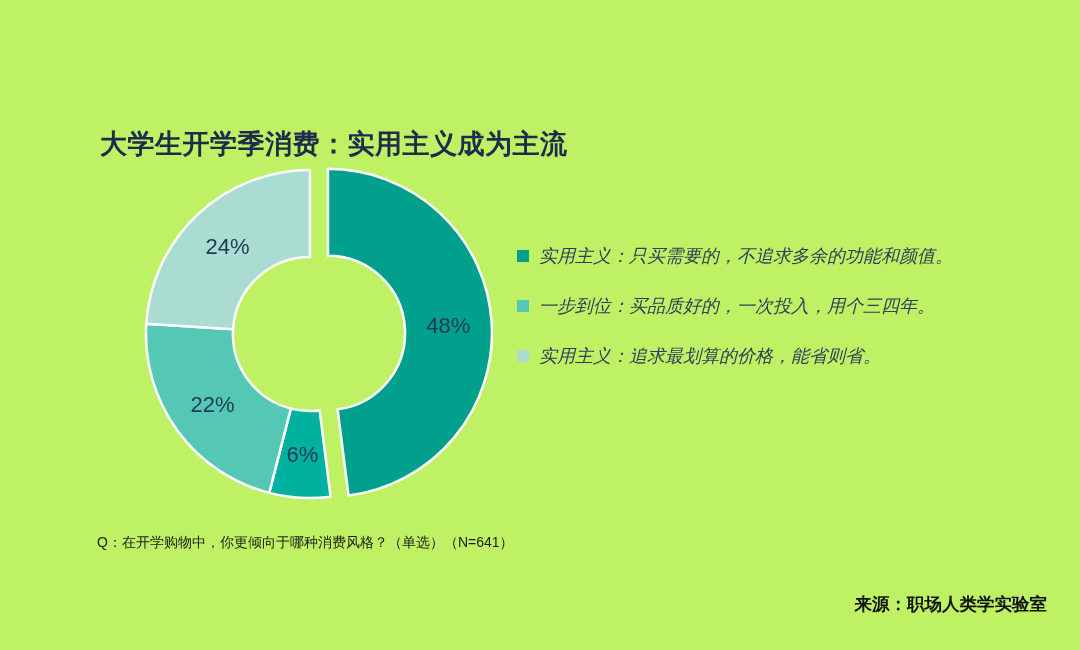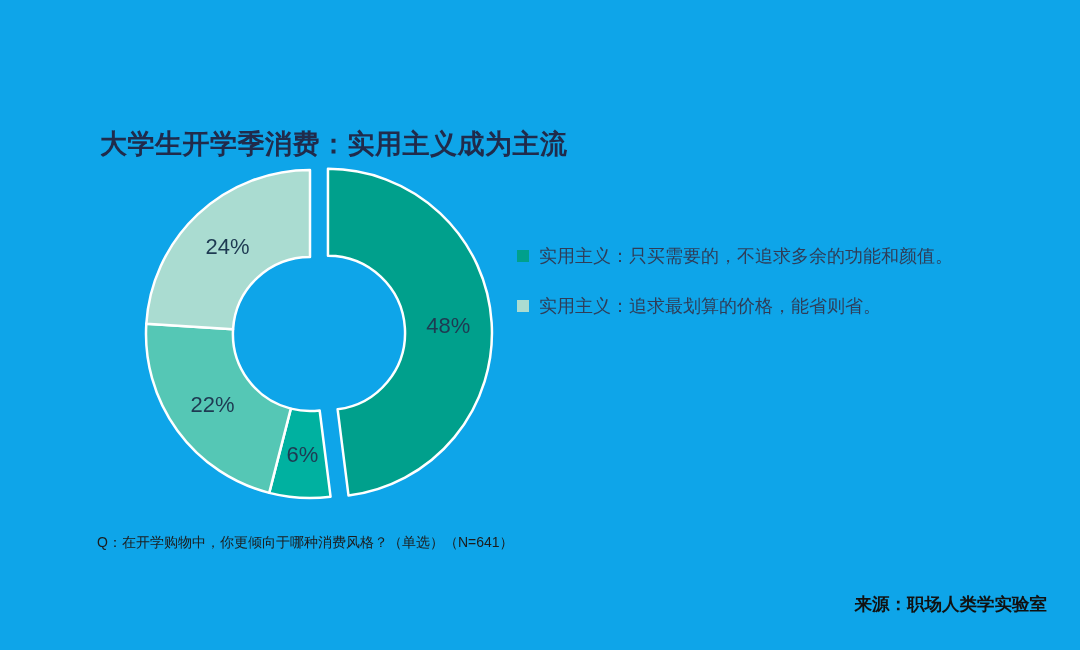--- a/index.html
+++ b/index.html
@@ -1,38 +1,38 @@
 <!DOCTYPE html>
 <html><head>
 <meta charset="utf-8">
 <style>
   html,body{margin:0;padding:0;background:#fff;}
   .canvas{
     position:relative;
     width:1080px;height:650px;
-    background:#0ea5e9;
+    background:#bef264;
     font-family:"Liberation Sans","DejaVu Sans",sans-serif;
     overflow:hidden;
   }
   .title{
     position:absolute;left:100px;top:108px;
     font-size:27px;font-weight:700;color:#202B4B;
     letter-spacing:.5px;white-space:nowrap;
   }
   #donut{position:absolute;left:0;top:0;}
   #donut text{
     font-family:"Liberation Sans","DejaVu Sans",sans-serif;
     font-size:22px;font-weight:500;fill:#1E3A52;
   }
   .legend{
     position:absolute;left:517px;top:245px;
     display:flex;flex-direction:column;gap:28px;
   }
   .legend-row{
-    display:flex;align-items:center;gap:10px;height:22px;
+    display:flex;align-items:center;gap:10px;height:22px;font-style:italic;
   }
   .legend-marker{
     width:12px;height:12px;flex:0 0 12px;display:inline-block;
   }
   .legend-label{
     font-size:18px;color:#2F3D58;white-space:nowrap;
   }
   .footnote{
     position:absolute;left:97px;top:534px;
     font-size:14px;color:#1c1c1c;white-space:nowrap;
@@ -59,20 +59,24 @@
       <path d="M 146.32361653776346 323.7023547971927 A 164 164 0 0 1 309.99999999999983 170 L 309.9999999999999 256.92 A 77.08 77.08 0 0 0 233.07209977274883 329.16010675468056 Z" fill="#AADCD1" stroke="#FFFFFF" stroke-width="2.5" stroke-linejoin="round" transform="translate(0,0)"></path>
       <text x="227.48469185135576" y="246.13012165062315" text-anchor="middle" dominant-baseline="central">24%</text>
     </svg>
 
   <div class="legend">
     <div class="legend-row">
       <span class="legend-marker" style="background: rgb(0, 160, 140);"></span>
       <span class="legend-label">实用主义：只买需要的，不追求多余的功能和颜值。</span>
     </div>
     <div class="legend-row">
+      <span class="legend-marker" style="background: rgb(85, 199, 181);"></span>
+      <span class="legend-label">一步到位：买品质好的，一次投入，用个三四年。</span>
+    </div>
+    <div class="legend-row">
       <span class="legend-marker" style="background: rgb(170, 220, 209);"></span>
       <span class="legend-label">实用主义：追求最划算的价格，能省则省。</span>
     </div>
   </div>
 
   <div class="footnote">Q：在开学购物中，你更倾向于哪种消费风格？（单选）（N=641）</div>
 
   <div class="source">来源：职场人类学实验室</div>
 
 </div>

